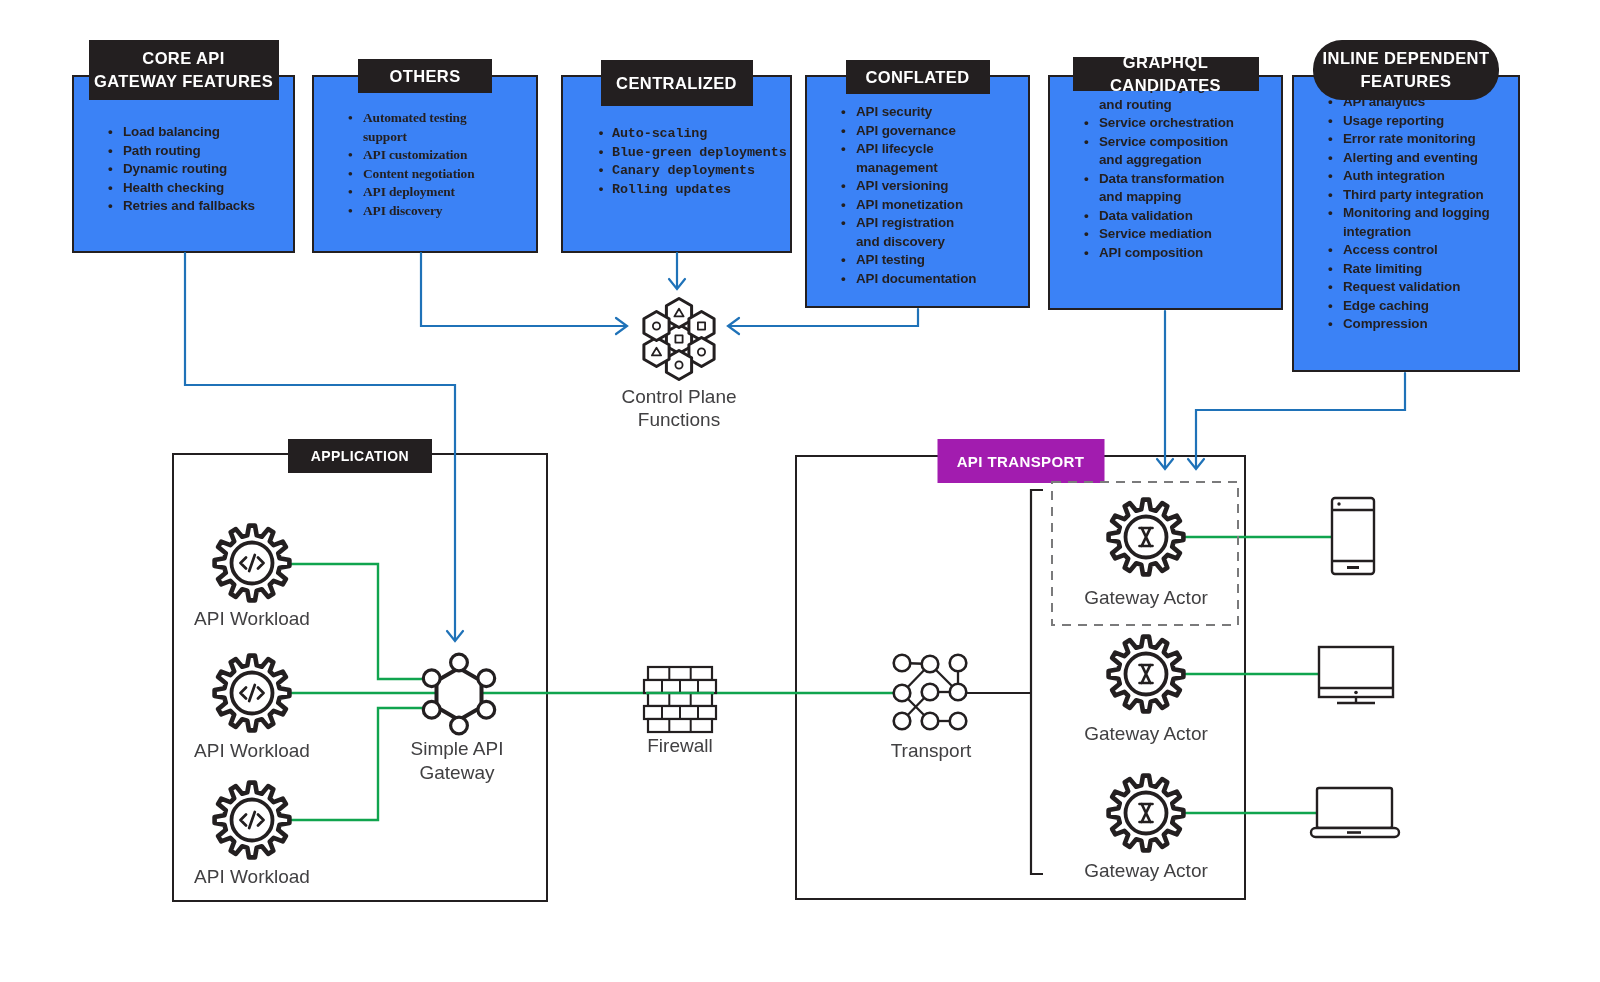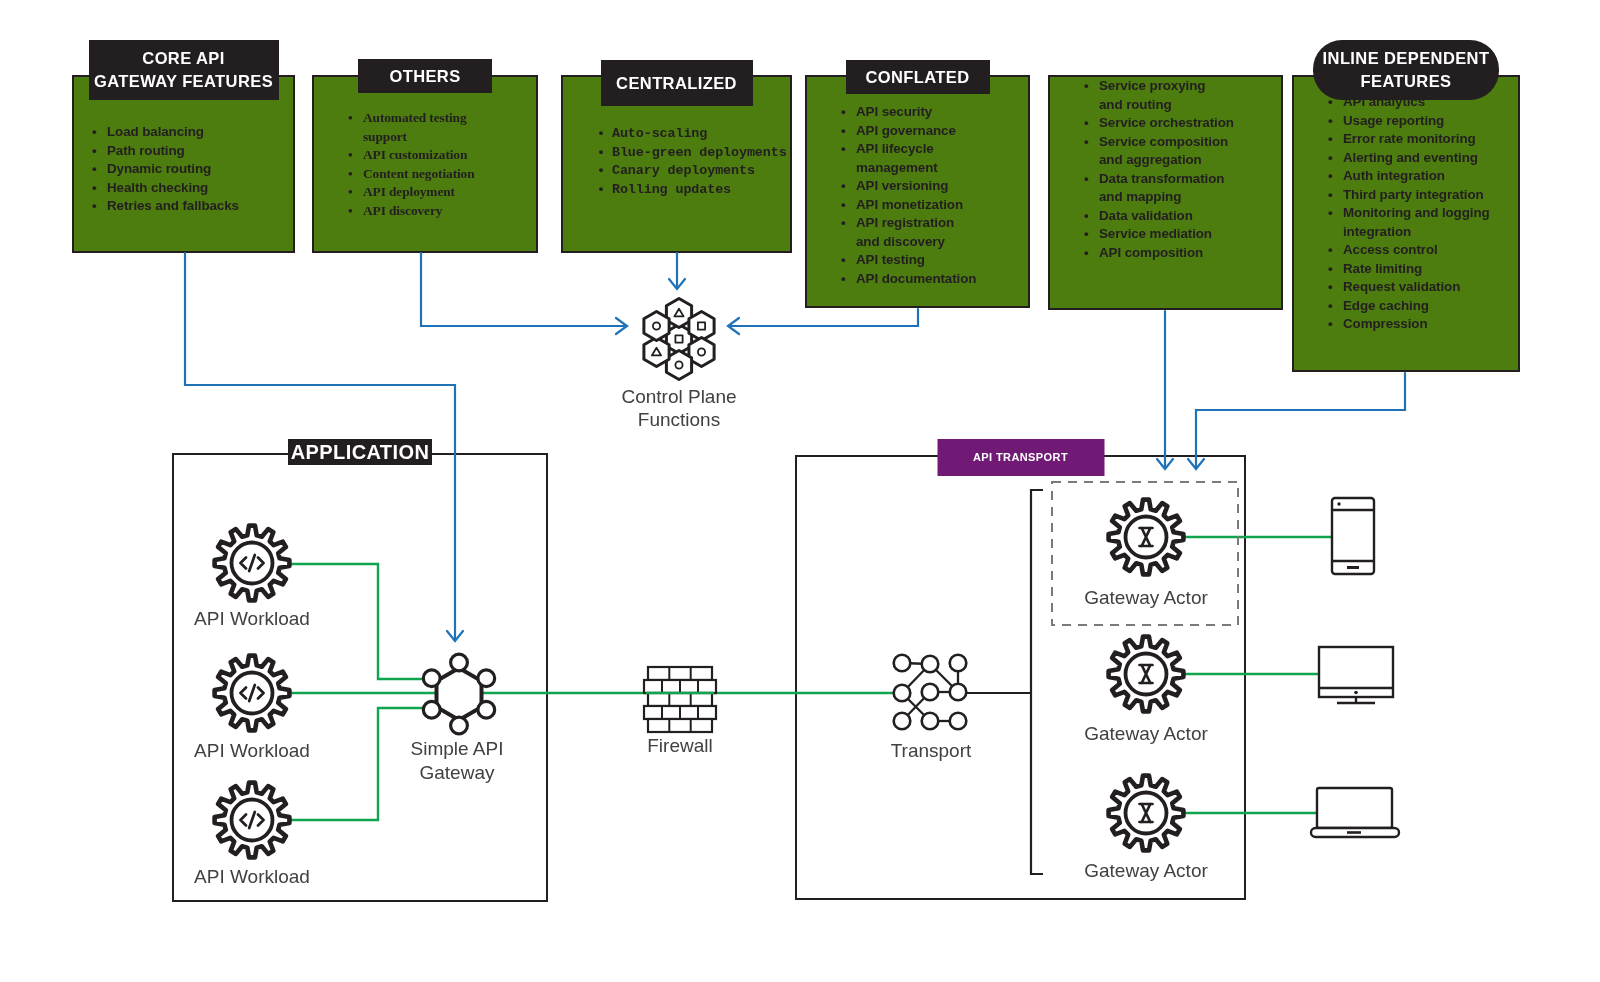--- a/index.html
+++ b/index.html
@@ -1,40 +1,40 @@
 <!DOCTYPE html>
 <html><head>
 <meta charset="utf-8">
 <style>
   html,body{margin:0;padding:0;background:#fff;}
   .canvas{position:relative;width:1600px;height:982px;background:#fff;overflow:hidden;
           font-family:"Liberation Sans",sans-serif;color:#231f20;}
   svg.layer{position:absolute;left:0;top:0;pointer-events:none;z-index:5;}
-  .fbox{position:absolute;border:2px solid #231f20;background:#4d7c0f;box-sizing:border-box;z-index:2;}
+  .fbox{position:absolute;border:2px solid #231f20;background:#3b82f6;box-sizing:border-box;z-index:2;}
   .fhead{position:absolute;left:50%;transform:translateX(-50%);background:#231f20;color:#fff;
          display:flex;align-items:center;justify-content:center;text-align:center;
          font-weight:bold;font-size:16.5px;letter-spacing:.4px;line-height:23px;
          white-space:pre-line;z-index:3;}
   .fbox ul{list-style:none;margin:0;padding:0 8px 0 32px;}
   .fbox li{position:relative;padding-left:17px;font-weight:bold;font-size:13.4px;
            line-height:18.5px;white-space:pre;letter-spacing:-.1px;}
   .fbox li::before{content:"\2022";position:absolute;left:2px;top:0;}
   .secbox{position:absolute;border:2px solid #231f20;background:transparent;box-sizing:border-box;z-index:1;}
   .lbl{position:absolute;text-align:center;color:#414042;font-size:19px;line-height:23px;
        white-space:pre-line;z-index:2;}
 </style>
 </head>
 <body>
 
 <div class="canvas">
 
   <div class="fbox" style="left:72px;top:75px;width:223px;height:178px;">
     <div class="fhead" style="width: 190px; height: 60px; top: -37px; background: rgb(35, 31, 32); color: rgb(255, 255, 255);">CORE API
 GATEWAY FEATURES</div>
-    <ul style="margin-top:46px;padding-left:16px;">
+    <ul style="margin-top:46px;">
         <li>Load balancing</li>
         <li>Path routing</li>
         <li>Dynamic routing</li>
         <li>Health checking</li>
         <li>Retries and fallbacks</li>
       </ul>
   </div>
   <div class="fbox" style="left:312px;top:75px;width:226px;height:178px;">
     <div class="fhead" style="width: 134px; height: 34px; top: -18px; background: rgb(35, 31, 32); color: rgb(255, 255, 255);">OTHERS</div>
     <ul style="margin-top:32px;font-family:Liberation Serif, serif;">
@@ -64,20 +64,21 @@
 management</li>
         <li>API versioning</li>
         <li>API monetization</li>
         <li>API registration
 and discovery</li>
         <li>API testing</li>
         <li>API documentation</li>
       </ul>
   </div>
   <div class="fbox" style="left:1048px;top:75px;width:235px;height:235px;">
+    <div class="fhead" style="width: 186px; height: 34px; top: -20px; background: rgb(35, 31, 32); color: rgb(255, 255, 255);">GRAPHQL CANDIDATES</div>
     <ul style="">
         <li>Service proxying
 and routing</li>
         <li>Service orchestration</li>
         <li>Service composition
 and aggregation</li>
         <li>Data transformation
 and mapping</li>
         <li>Data validation</li>
         <li>Service mediation</li>
@@ -98,24 +99,24 @@
 integration</li>
         <li>Access control</li>
         <li>Rate limiting</li>
         <li>Request validation</li>
         <li>Edge caching</li>
         <li>Compression</li>
       </ul>
   </div>
 
   <div class="secbox" style="left:172px;top:453px;width:376px;height:449px;">
-    <div class="fhead" style="width: 144px; height: 26px; top: -16px; font-size: 20px; background: rgb(35, 31, 32); color: rgb(255, 255, 255);">APPLICATION</div>
+    <div class="fhead" style="width: 144px; height: 34px; top: -16px; font-size: 14px; background: rgb(35, 31, 32); color: rgb(255, 255, 255);">APPLICATION</div>
   </div>
   <div class="secbox" style="left:795px;top:455px;width:451px;height:445px;">
-    <div class="fhead" style="width: 167px; height: 37px; top: -18px; font-size: 11px; background: #701a75; color: rgb(255, 255, 255);">API TRANSPORT</div>
+    <div class="fhead" style="width: 167px; height: 44px; top: -18px; font-size: 15px; background: #a21caf; color: rgb(255, 255, 255);">API TRANSPORT</div>
   </div>
 
   <div class="lbl" style="left:569px;top:385px;width:220px;">Control Plane
 Functions</div>
   <div class="lbl" style="left:142px;top:607px;width:220px;">API Workload</div>
   <div class="lbl" style="left:142px;top:739px;width:220px;">API Workload</div>
   <div class="lbl" style="left:142px;top:865px;width:220px;">API Workload</div>
   <div class="lbl" style="left:357px;top:737px;width:200px;line-height:24px;">Simple API
 Gateway</div>
   <div class="lbl" style="left:600px;top:734px;width:160px;">Firewall</div>

